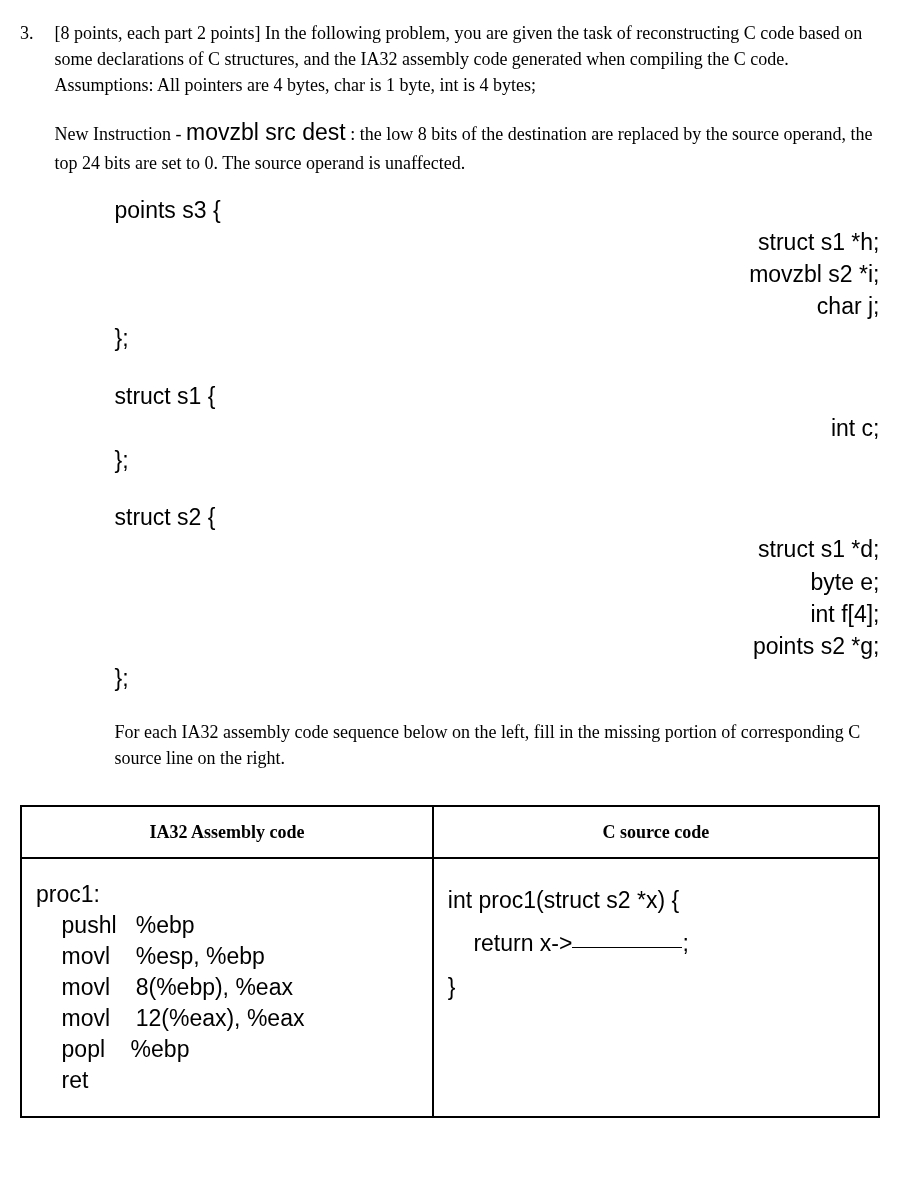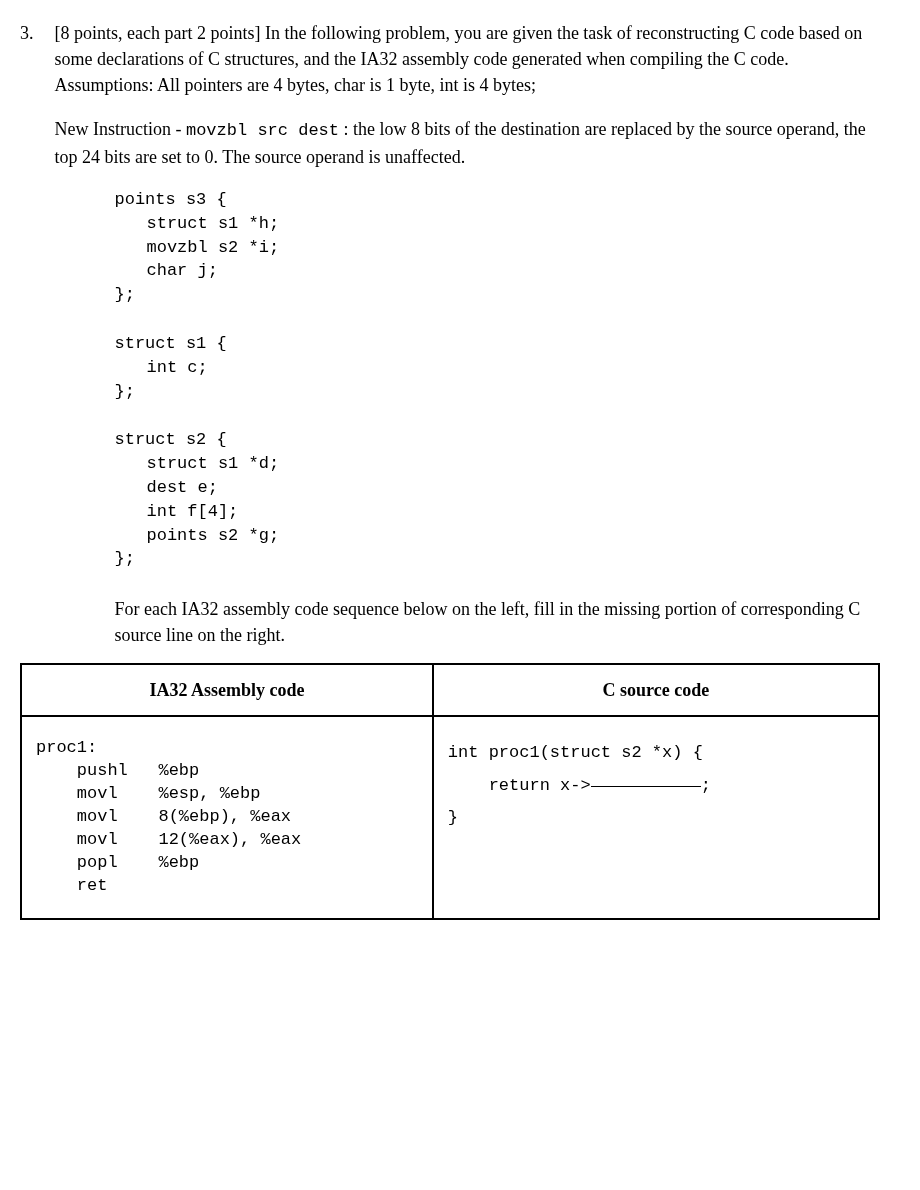--- a/index.html
+++ b/index.html
@@ -23,37 +23,38 @@
     }
     .question-body {
       display: inline-block;
       width: calc(100% - 35px);
       vertical-align: top;
     }
     .para {
       margin-bottom: 18px;
     }
     .mono {
-      font-family: Liberation Mono, monospace;
-      font-size: 17px;
+      font-family: Liberation Sans, sans-serif;
+      font-size: 23px;
     }
     .struct-block {
       margin-left: 60px;
       margin-bottom: 25px;
       line-height: 1.4;
     }
     .struct-inner {
       margin-left: 32px;
+      text-align: right;
     }
     .fill-instruction {
       margin-left: 60px;
       margin-bottom: 5px;
     }
     .table-container {
-      margin-top: 10px;
+      margin-top: 28px;
     }
     table {
       border-collapse: collapse;
       width: 100%;
     }
     td, th {
       border: 2px solid #000;
       padding: 20px 14px;
       vertical-align: top;
     }
@@ -118,21 +119,21 @@
       <div class="struct-inner">
         <div>int c;</div>
       </div>
       <div>};</div>
     </div>
 
     <div class="struct-block mono">
       <div>struct s2 {</div>
       <div class="struct-inner">
         <div>struct s1 *d;</div>
-        <div>dest e;</div>
+        <div>byte e;</div>
         <div>int f[4];</div>
         <div>points s2 *g;</div>
       </div>
       <div>};</div>
     </div>
 
     <div class="fill-instruction">For each IA32 assembly code sequence below on the left, fill in the missing portion of corresponding C source line on the right.</div>
 
   </div>
 </div>

